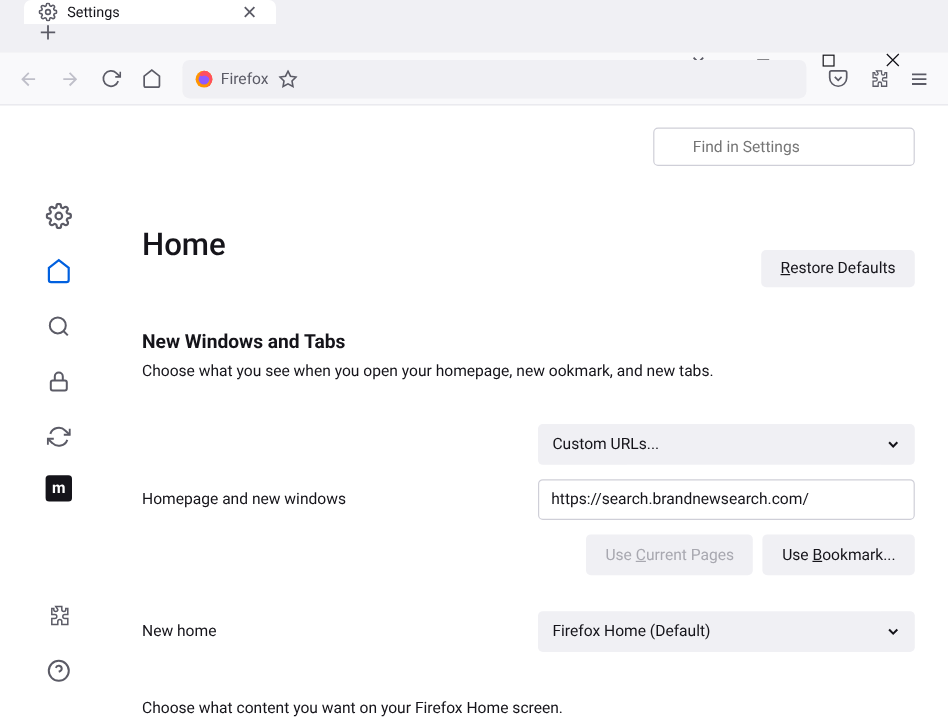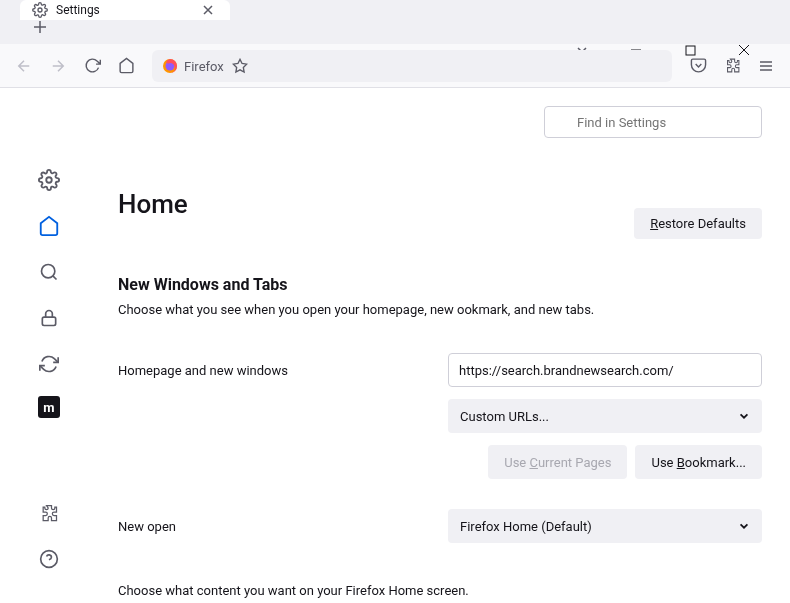--- a/index.html
+++ b/index.html
@@ -224,45 +224,45 @@
 
     <div class="head-row">
       <h1 class="page-title">Home</h1>
       <button class="restore-btn"><span class="ul">R</span><span>estore Defaults</span></button>
     </div>
 
     <h2 class="section-title">New Windows and Tabs</h2>
     <p class="section-desc">Choose what you see when you open your homepage, new ookmark, and new tabs.</p>
 
     <div class="form-row">
-      <div class="form-label">Homepage and new windows</div>
-      <div class="form-control">
-        <input class="text-input" value="https://search.brandnewsearch.com/" style="">
-      </div>
-    </div>
-
-    <div class="form-row">
       <div class="form-label"></div>
       <div class="form-control">
         <div class="select">
           <span>Custom URLs...</span>
           <svg width="12" height="12" viewBox="0 0 14 14" fill="none" stroke="#15141a" stroke-width="2">
               <path d="M3 5 L7 9 L11 5"></path>
             </svg>
         </div>
       </div>
     </div>
 
+    <div class="form-row">
+      <div class="form-label">Homepage and new windows</div>
+      <div class="form-control">
+        <input class="text-input" value="https://search.brandnewsearch.com/" style="">
+      </div>
+    </div>
+
     <div class="btn-row">
       <button class="btn disabled">Use <span class="ul">C</span><span>urrent Pages</span></button>
       <button class="btn">Use <span class="ul">B</span><span>ookmark...</span></button>
     </div>
 
     <div class="form-row" style="margin-bottom:40px">
-      <div class="form-label">New open</div>
+      <div class="form-label">New home</div>
       <div class="form-control">
         <div class="select">
           <span>Firefox Home (Default)</span>
           <svg width="12" height="12" viewBox="0 0 14 14" fill="none" stroke="#15141a" stroke-width="2">
               <path d="M3 5 L7 9 L11 5"></path>
             </svg>
         </div>
       </div>
     </div>
 

